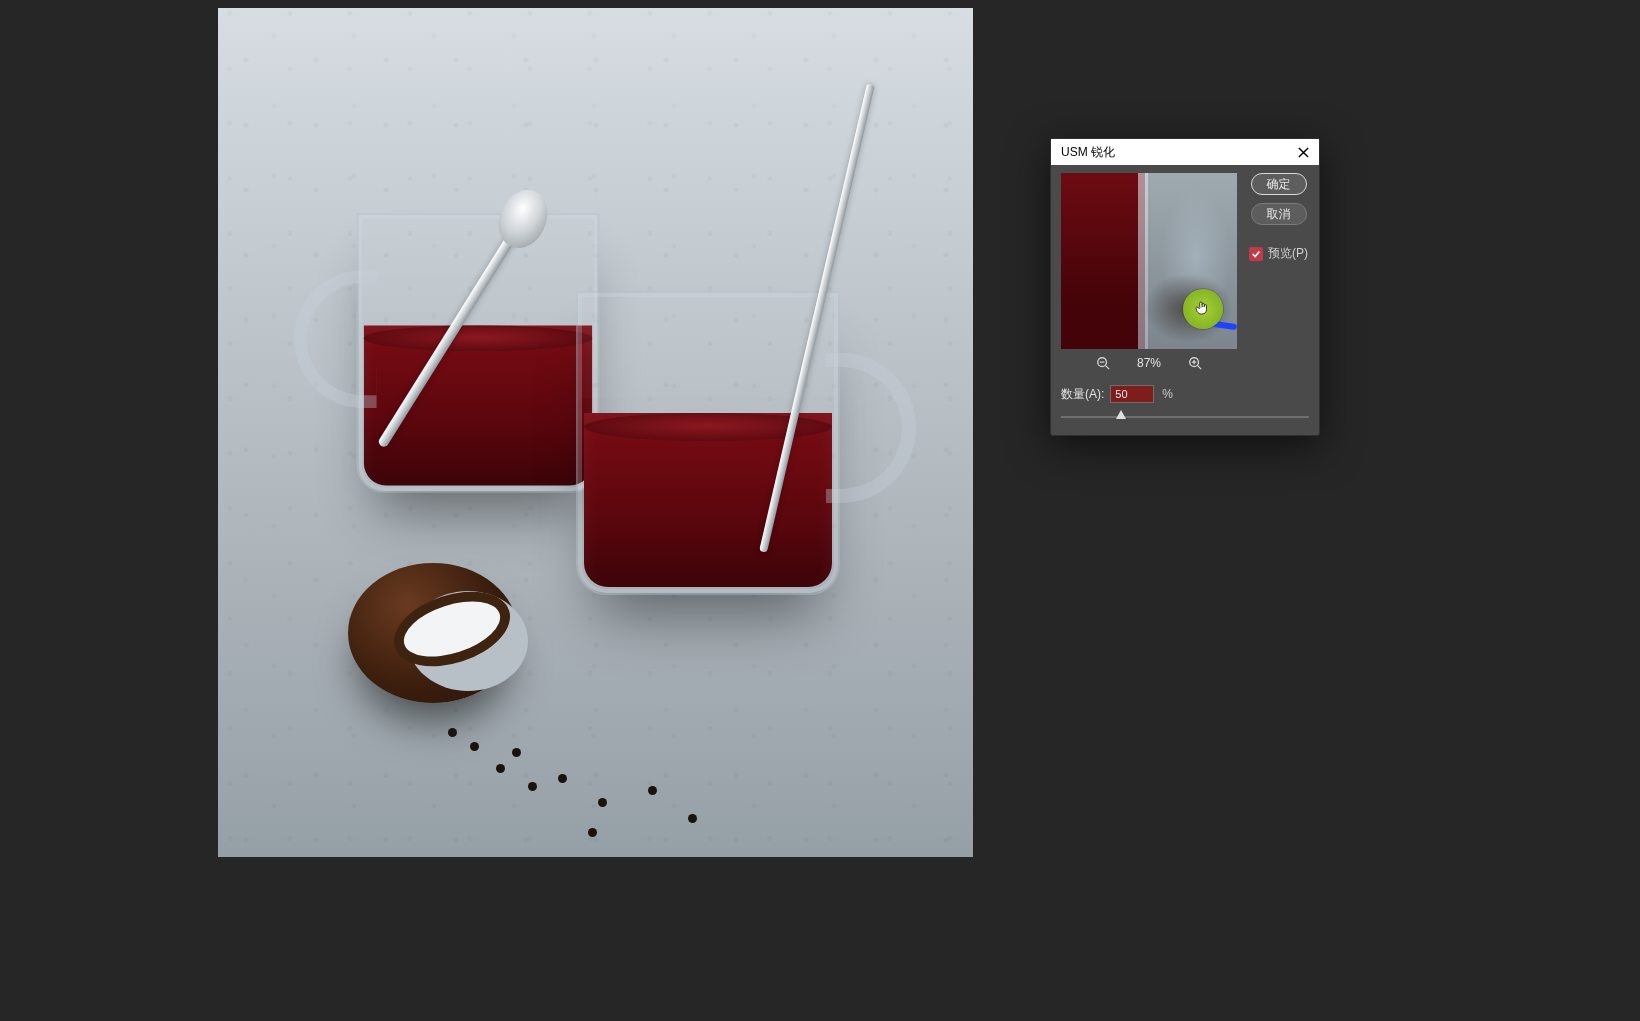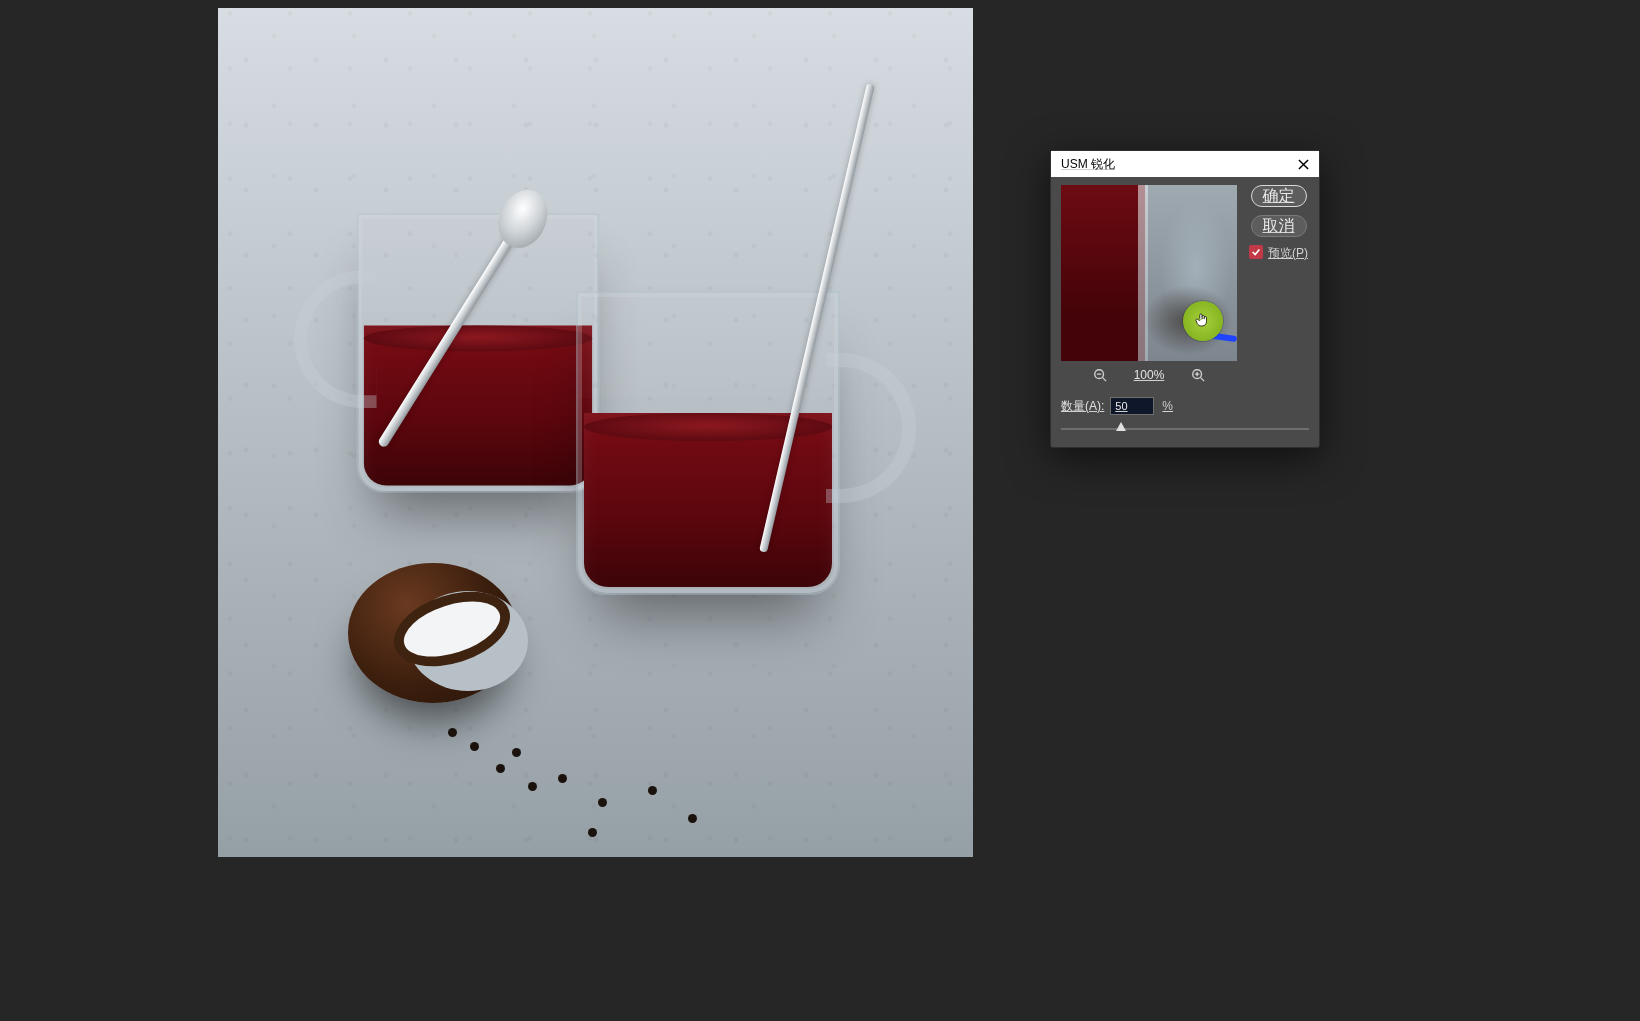--- a/index.html
+++ b/index.html
@@ -118,27 +118,26 @@
     box-shadow:0 0 0 10px #3e2311;
   }
   .crumbs{position:absolute; left:230px; top:720px;}
   .crumbs i{
     position:absolute; width:9px; height:9px; background:#1c120d; border-radius:50%;
   }
 
   
   .dialog{
     position:absolute;
-    left:1050px; top:150px;
+    left:1050px; top:138px;
     width:270px;
     background:#4a4a4a;
     border:1px solid #2f2f2f;
     border-radius:3px;
     box-shadow:0 10px 40px rgba(0,0,0,.6);
-    text-decoration:underline;
   }
   .dlg-title{
     height:26px;
     background:#ffffff;
     color:#000;
     display:flex; align-items:center; justify-content:space-between;
     padding:0 8px 0 10px;
     font-size:12px;
   }
   .dlg-title .close{
@@ -204,28 +203,29 @@
     margin-left:12px;
     display:flex; flex-direction:column; align-items:center;
     gap:8px;
   }
   .btn{
     width:56px; height:22px;
     background:#5d5d5d;
     border:1px solid #7a7a7a;
     border-radius:12px;
     color:#e8e8e8;
-    font-size:16px;
+    font-size:12px;
     display:flex; align-items:center; justify-content:center;
     cursor:pointer;
   }
   .btn:first-child{ border:1px solid #d9d9d9; }
 
   .preview-check{
-    display:flex; gap:5px;
+    display:flex; align-items:center; gap:5px;
+    margin-top:12px;
     font-size:12px;
   }
   .preview-check .cb{
     width:14px; height:14px;
     background:#c23a47;
     border-radius:2px;
     display:flex; align-items:center; justify-content:center;
   }
   .preview-check .cb svg{width:10px;height:10px;stroke:#fff;stroke-width:2;fill:none;}
 
@@ -240,21 +240,21 @@
 
   .param{
     margin-top:14px;
   }
   .param .line{
     display:flex; align-items:center; gap:6px;
   }
   .param label{ color:#e0e0e0; font-size:12px; }
   .param input.val{
     width:44px; height:18px;
-    background:#0f172a;
+    background:#7f1d1d;
     border:1px solid #6e6e6e;
     color:#eaeaea;
     font-size:11px;
     padding:0 4px;
   }
   .param .unit{ color:#cccccc; font-size:12px; margin-left:2px;}
   .slider{
     position:relative;
     margin-top:10px;
     height:8px;
@@ -353,21 +353,21 @@
       </div>
     </div>
 
     <div class="zoom-row">
       <span class="zicon">
         <svg viewBox="0 0 16 16">
           <circle cx="7" cy="7" r="5"></circle>
             <path d="M4.5 7h5 M11 11 l4 4"></path>
         </svg>
       </span>
-      <span class="zval">100%</span>
+      <span class="zval">87%</span>
       <span class="zicon">
         <svg viewBox="0 0 16 16">
           <circle cx="7" cy="7" r="5"></circle>
             <path d="M4.5 7h5 M7 4.5v5 M11 11 l4 4"></path>
         </svg>
       </span>
     </div>
 
     <div class="param">
       <div class="line">

